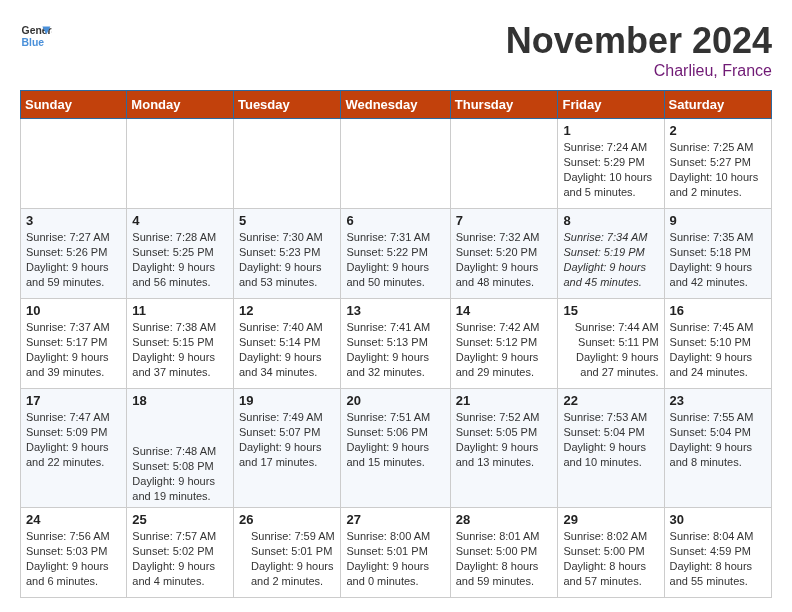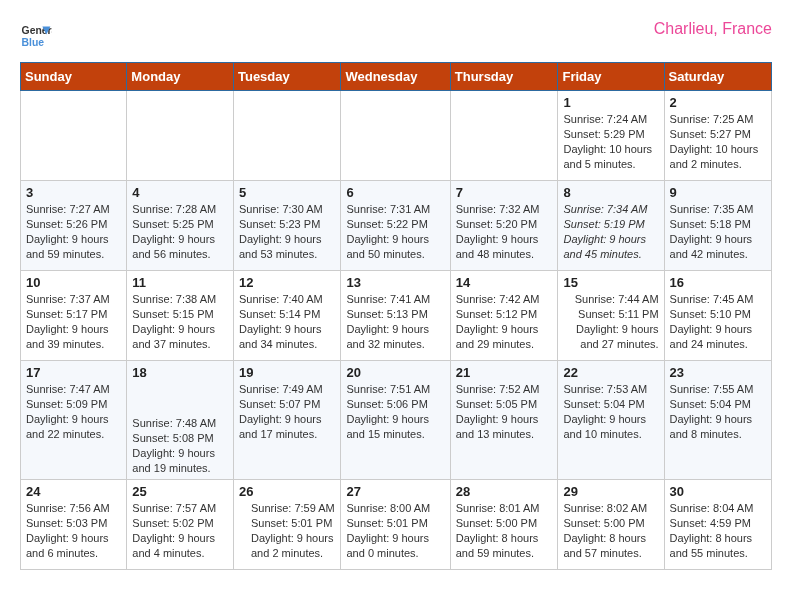--- a/index.html
+++ b/index.html
@@ -28,21 +28,21 @@
     .title-block {
       text-align: right;
     }
     .month-title {
       font-size: 36px;
       font-weight: bold;
       color: #333;
     }
     .location {
       font-size: 16px;
-      color: #ec4899;
+      color: #701a75;
     }
     table {
       width: 100%;
       border-collapse: collapse;
       font-size: 11px;
     }
     thead tr th {
       background-color: #c2410c;
       color: #fff;
       padding: 6px 4px;
@@ -92,20 +92,21 @@
 
 <div class="header">
   <div class="logo">
     <svg class="logo-icon" viewBox="0 0 40 40" width="40" height="40">
       <text x="2" y="18" font-size="13" font-weight="bold" fill="#333" font-family="Arial">General</text>
       <text x="2" y="32" font-size="13" font-weight="bold" fill="#4a90d9" font-family="Arial">Blue</text>
       <polygon points="28,8 38,8 33,18" fill="#4a90d9"></polygon>
     </svg>
   </div>
   <div class="title-block">
+    <div class="month-title">November 2024</div>
     <div class="location">Charlieu, France</div>
   </div>
 </div>
 
 <table>
   <thead>
     <tr>
     <th>Sunday</th>
         <th>Monday</th>
         <th>Tuesday</th>

